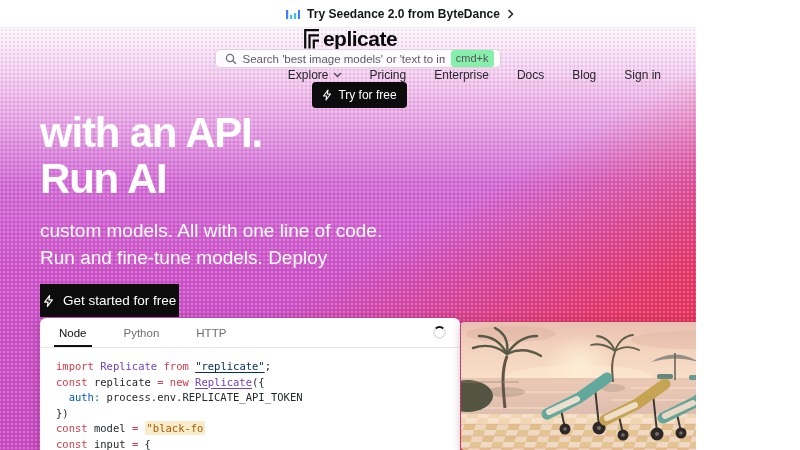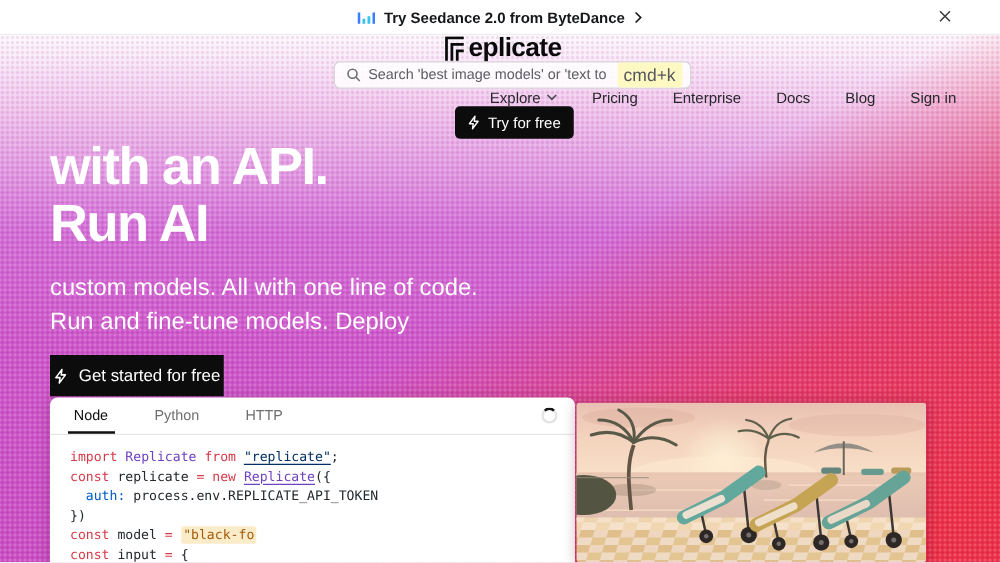--- a/index.html
+++ b/index.html
@@ -1,17 +1,17 @@
 <!DOCTYPE html>
 <html style="--syntax_keyword: #d73a49; --syntax_entity: #6f42c1; --syntax_constant: #005cc5; --syntax_string: #032f62; --syntax_plain: #24292e; --typing_text: #a45b0a; --typing_bg: #fbecc9; --gradient_top: #fdf8fd; --gradient_pink: #f0c3ec; --gradient_magenta: #d26cd6; --gradient_deep: #c94cc2; --overlay_red: #ec2e44; --button_black: #0c0c0c;"><head>
 <meta charset="utf-8">
 <style>
   * { margin:0; padding:0; box-sizing:border-box; }
   body { background:#ffffff; font-family:"Liberation Sans", sans-serif; }
-  .viewport { position:relative; width:800px; height:450px; overflow:hidden; background:#fff; }
+  .viewport { position:relative; width:696px; height:450px; overflow:hidden; background:#fff; }
 
   
   .banner { position:absolute; top:0; left:0; width:800px; height:28px; background:#fff;
             border-bottom:1px solid #eeeeee; display:flex; align-items:center; justify-content:center; z-index:5; }
   .banner-link { display:flex; align-items:center; gap:7px; cursor:pointer; }
   .banner-text { font-size:12px; font-weight:700; color:#15171a; }
   .banner-close { position:absolute; right:39px; top:8px; cursor:pointer; line-height:0; }
 
   
   .stage { position:absolute; top:28px; left:0; width:800px; height:422px; z-index:0;
@@ -25,21 +25,21 @@
 
   
   .nav { position:absolute; top:28px; left:40px; right:35px; height:38px; display:flex; align-items:center; z-index:4;flex-direction:column; }
   .logo { display:flex; align-items:center; gap:3px; cursor:pointer; }
   .logo-text { font-size:21px; font-weight:700; letter-spacing:-0.5px; color:#0a0a0a; line-height:1; }
   .search { width:286px; height:27px; margin-left:14px; background:rgba(255,255,255,0.88);
             border:1px solid #d9d4da; border-radius:5px; display:flex; align-items:center; padding:0 6px 0 9px; gap:6px; }
   .search input { flex:1; border:none; outline:none; background:transparent; font-size:11.5px; color:#333;
                   font-family:"Liberation Sans", sans-serif; }
   .search input::placeholder { color:#5c5c64; }
-  .kbd { font-size:14px; color:#55555c; background:#fef9c3; border-radius:3px; padding:3px 5px; line-height:1; }
+  .kbd { font-size:11px; color:#55555c; background:#86efac; border-radius:3px; padding:3px 5px; line-height:1; }
   .nav-links { margin-left:auto; display:flex; align-items:center; gap:28px; }
   .nav-link { font-size:12px; color:#27272b; text-decoration:none; cursor:pointer; display:flex; align-items:center; gap:4px; }
   .nav-cta { margin-left:18px; display:flex; align-items:center; gap:6px; background:var(--button_black);
              color:#fff; font-size:12px; padding:6px 10px; border-radius:4px; border:none; cursor:pointer;
              font-family:"Liberation Sans", sans-serif; }
 
   
   .hero { position:absolute; left:40px; top:110px; z-index:3; }
   .hero h1 { color:#fff; font-size:42px; line-height:46px; font-weight:700; letter-spacing:-1.2px; }
   .hero .sub { margin-top:15px; color:#ffffff; font-size:19px; line-height:27px; font-weight:400; }

